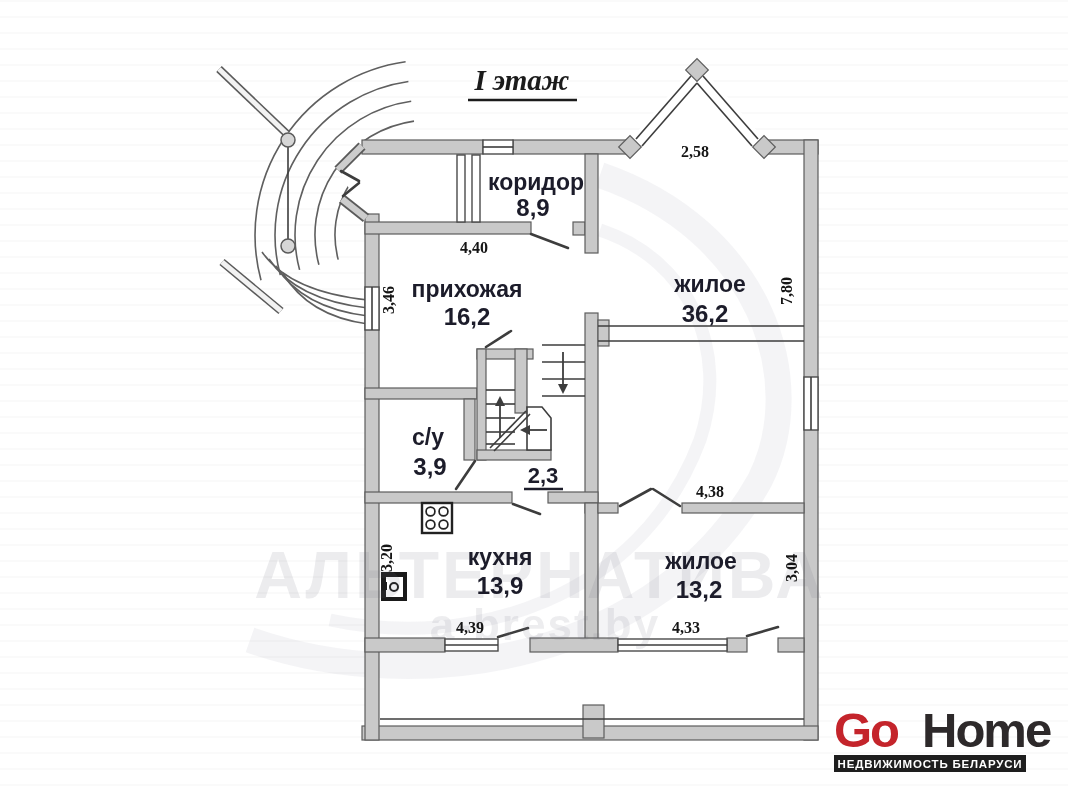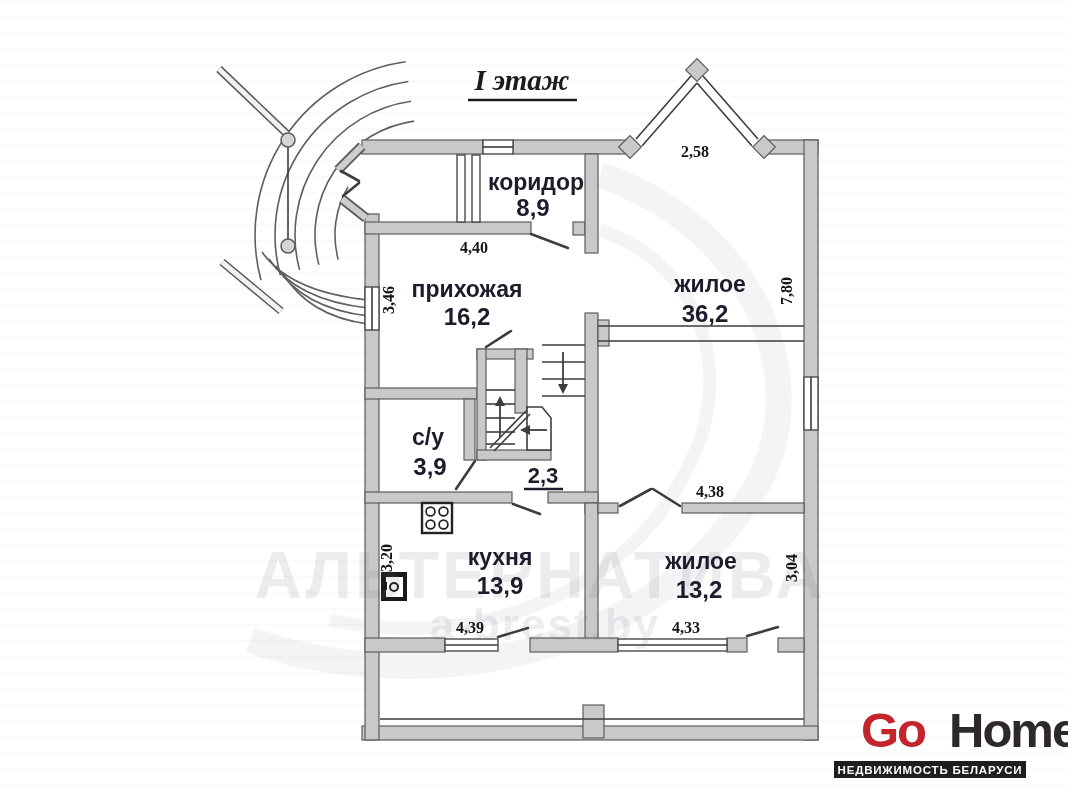--- a/index.html
+++ b/index.html
@@ -23,23 +23,23 @@
   .wmark2{font-family:"Liberation Sans",sans-serif;font-weight:bold;font-size:44px;fill:rgba(110,110,125,0.12);text-anchor:middle;letter-spacing:2px;}
   .porchline{stroke:#5f5f5f;stroke-width:1.6;fill:none;}
   .raildark{stroke:#5a5a5a;stroke-width:8;fill:none;stroke-linecap:butt;}
   .raillight{stroke:#f2f2f2;stroke-width:5;fill:none;stroke-linecap:butt;}
   .chamdark{stroke:#5a5a5a;stroke-width:10;fill:none;}
   .chamlight{stroke:#cdcdcd;stroke-width:6.5;fill:none;}
   .swoosh{stroke:rgba(150,150,162,0.10);fill:none;}
 
   .logo{position:absolute;left:834px;top:705px;width:192px;}
   .logo-word{font-family:"Liberation Sans",sans-serif;font-weight:bold;font-size:49px;line-height:50px;letter-spacing:-2px;white-space:nowrap;}
-  .logo-go{color:#c4242b;margin-left:27px;}
+  .logo-go{color:#c4242b;}
   .logo-home{color:#2d292a;margin-left:24px;}
-  .logo-bar{margin-top:6px;background:#1e1e1e;color:#ffffff;font-family:"Liberation Sans",sans-serif;
+  .logo-bar{margin-top:0;background:#1e1e1e;color:#ffffff;font-family:"Liberation Sans",sans-serif;
     font-weight:bold;font-size:11.5px;letter-spacing:0.8px;text-align:center;padding:3px 2px 2px 2px;white-space:nowrap;}
 </style>
 </head>
 <body>
 
 <div class="page">
   <svg width="1068" height="800" viewBox="0 0 1068 800">
 
     <g>
 

